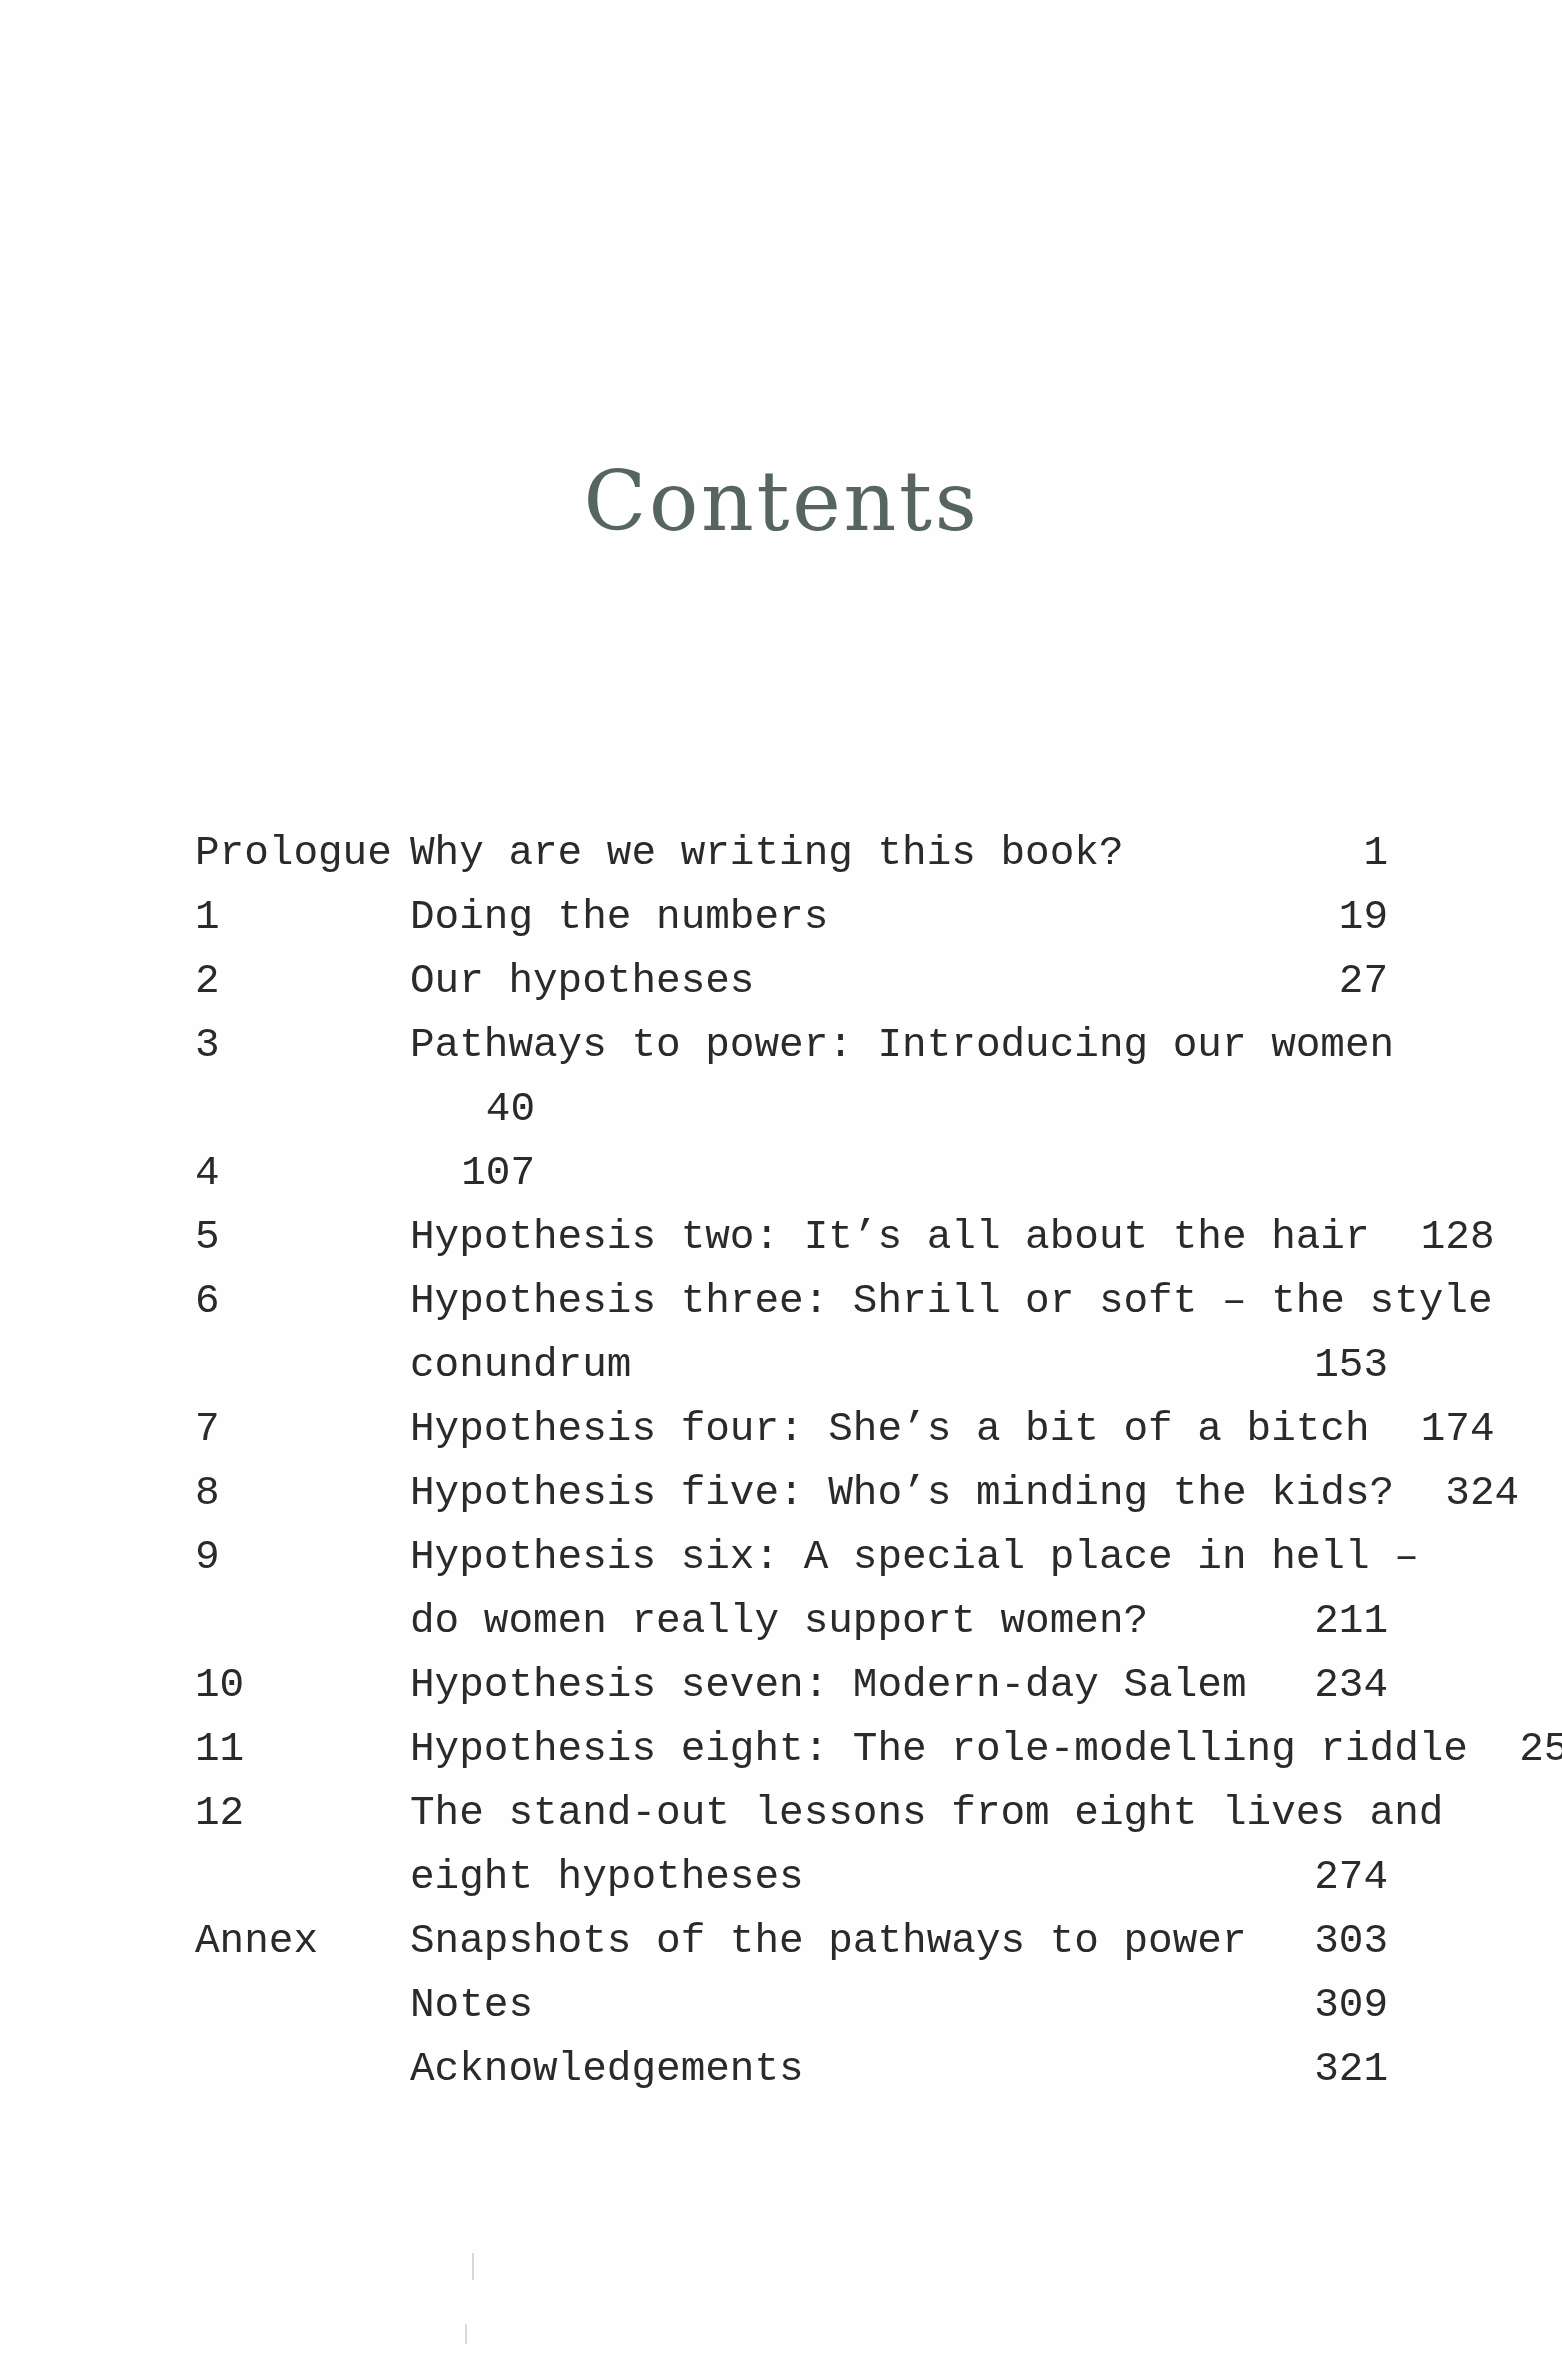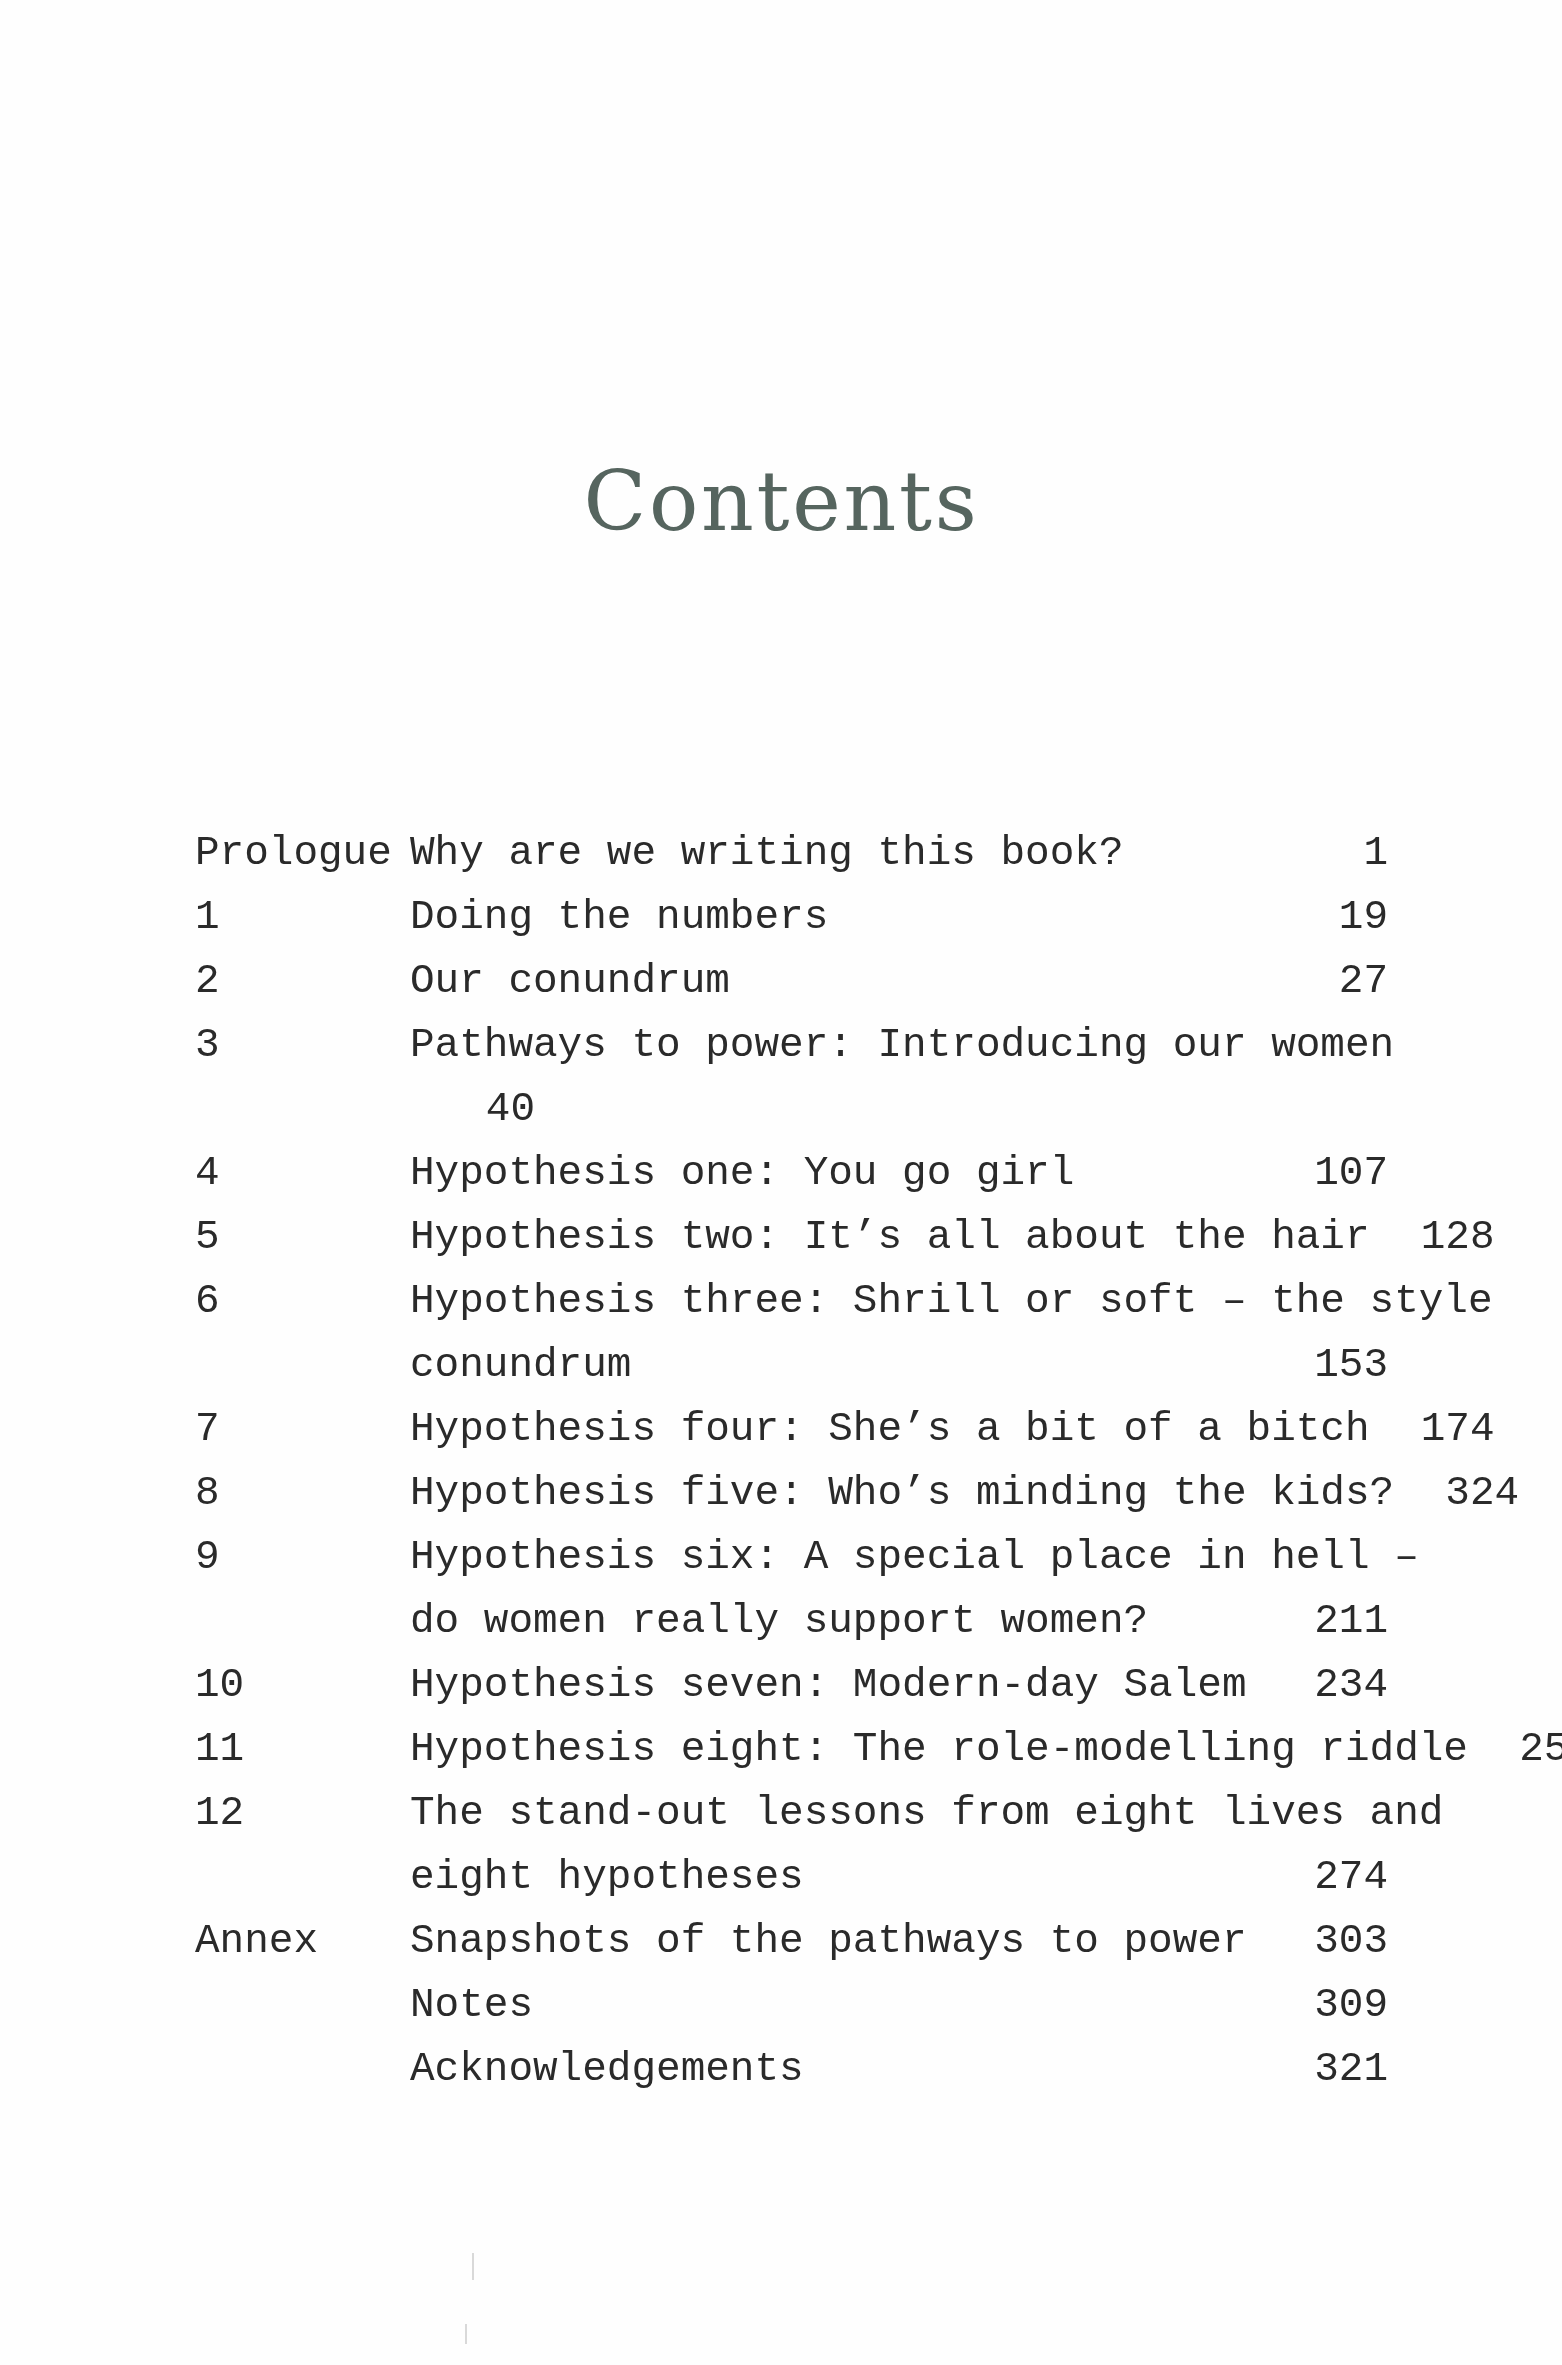--- a/index.html
+++ b/index.html
@@ -54,35 +54,34 @@
       <span class="toc-title">Why are we writing this book?</span>
       <span class="toc-page">1</span>
     </div>
   <div class="toc-row">
       <span class="toc-label">1</span>
       <span class="toc-title">Doing the numbers</span>
       <span class="toc-page">19</span>
     </div>
   <div class="toc-row">
       <span class="toc-label">2</span>
-      <span class="toc-title">Our conundrum</span>
+      <span class="toc-title">Our hypotheses</span>
       <span class="toc-page">27</span>
     </div>
   <div class="toc-row">
       <span class="toc-label">3</span>
       <span class="toc-title">Pathways to power: Introducing our women</span>
       <span class="toc-page"></span>
     </div>
   <div class="toc-row">
       <span class="toc-label"></span>
       <span class="toc-page">40</span>
     </div>
   <div class="toc-row">
       <span class="toc-label">4</span>
-      <span class="toc-title">Hypothesis one: You go girl</span>
       <span class="toc-page">107</span>
     </div>
   <div class="toc-row">
       <span class="toc-label">5</span>
       <span class="toc-title">Hypothesis two: It’s all about the hair</span>
       <span class="toc-page">128</span>
     </div>
   <div class="toc-row">
       <span class="toc-label">6</span>
       <span class="toc-title">Hypothesis three: Shrill or soft – the style</span>

